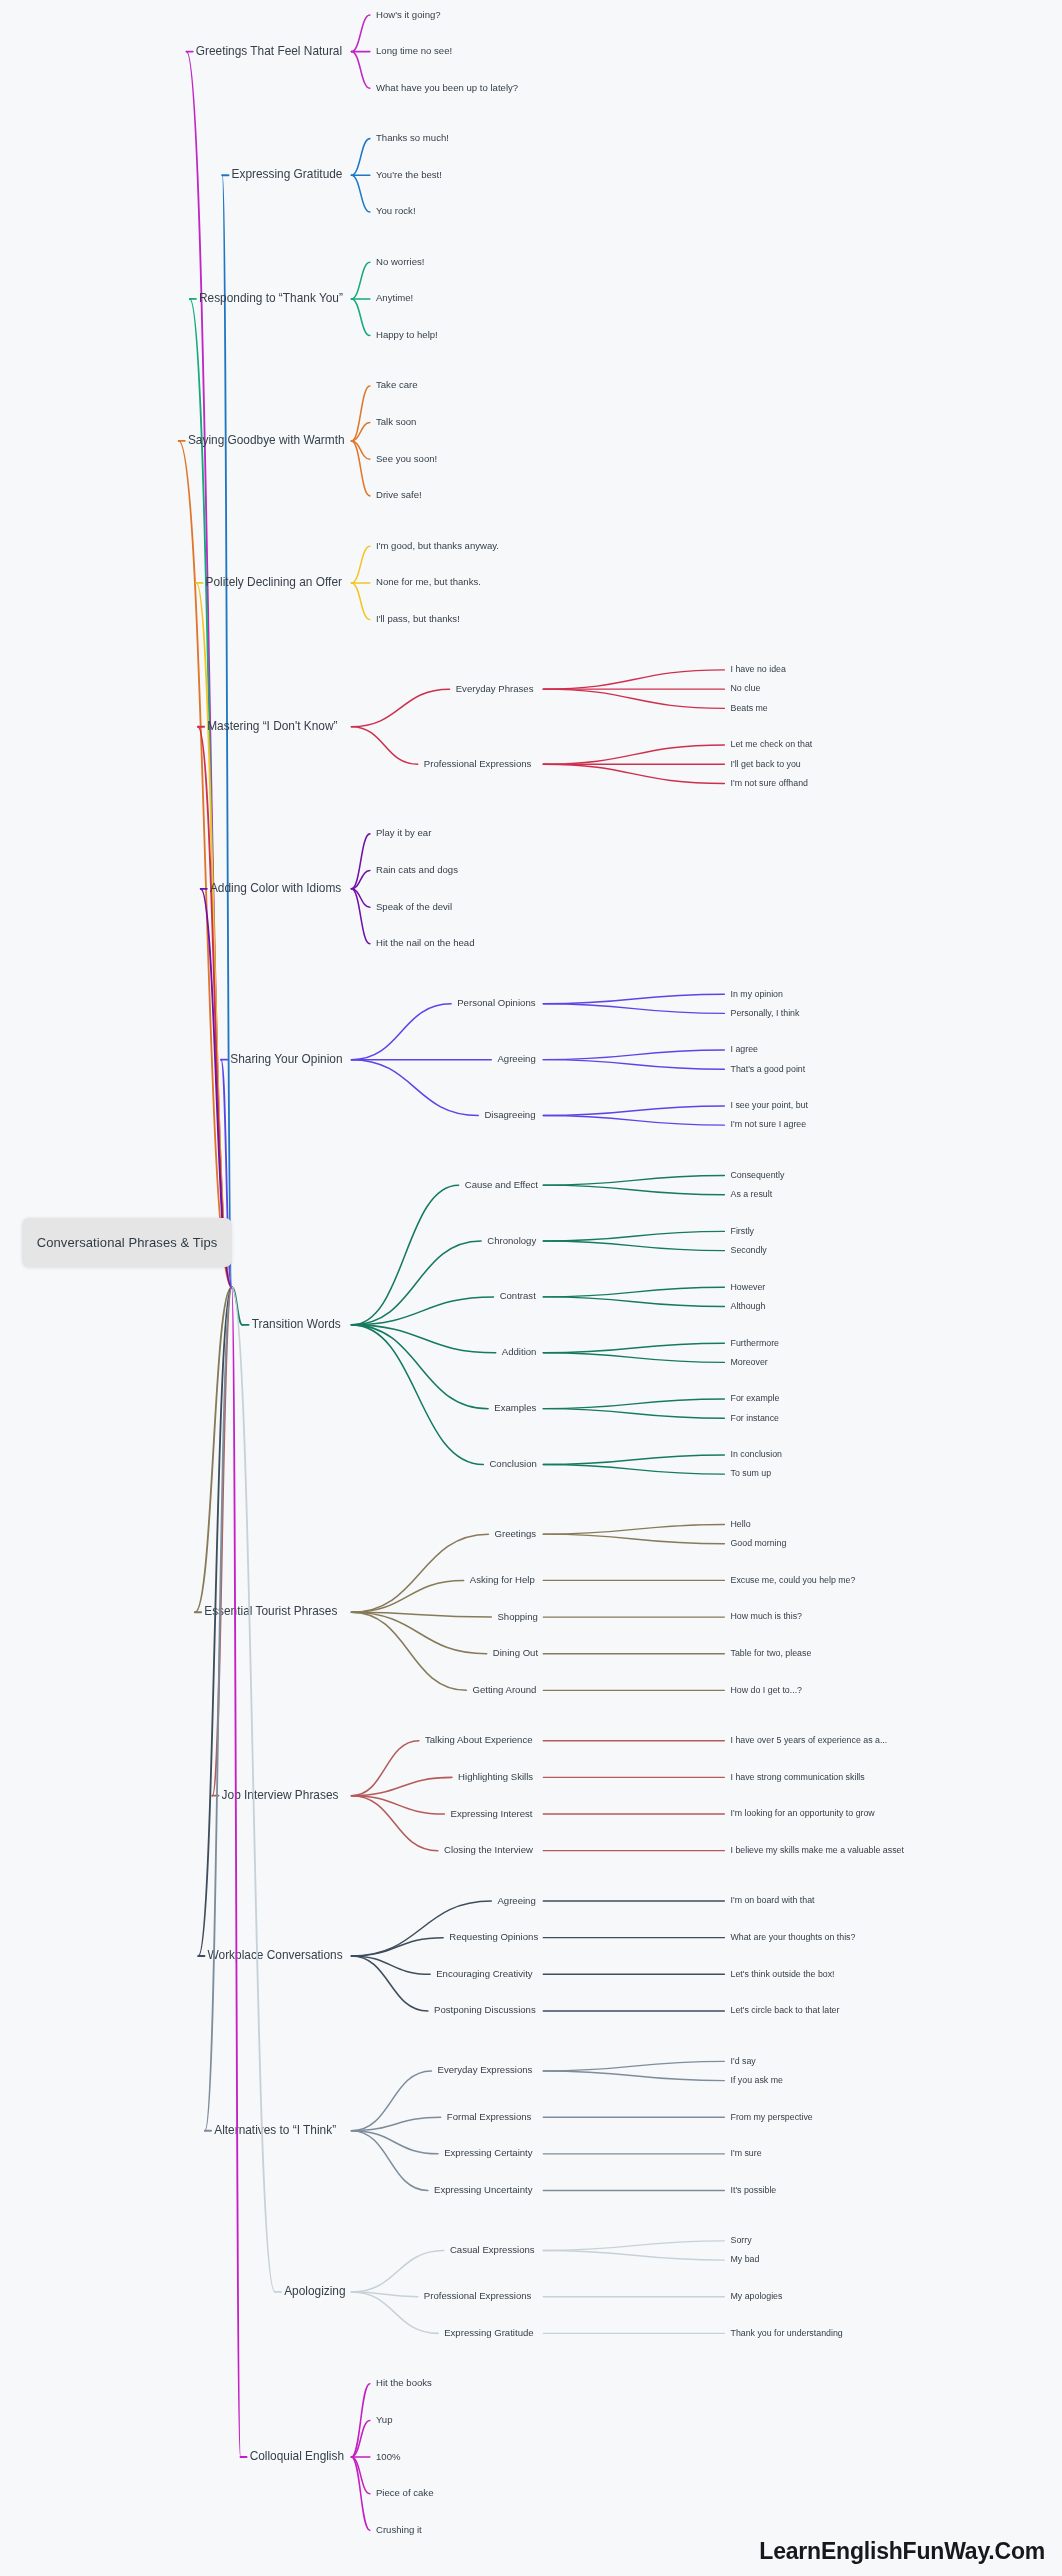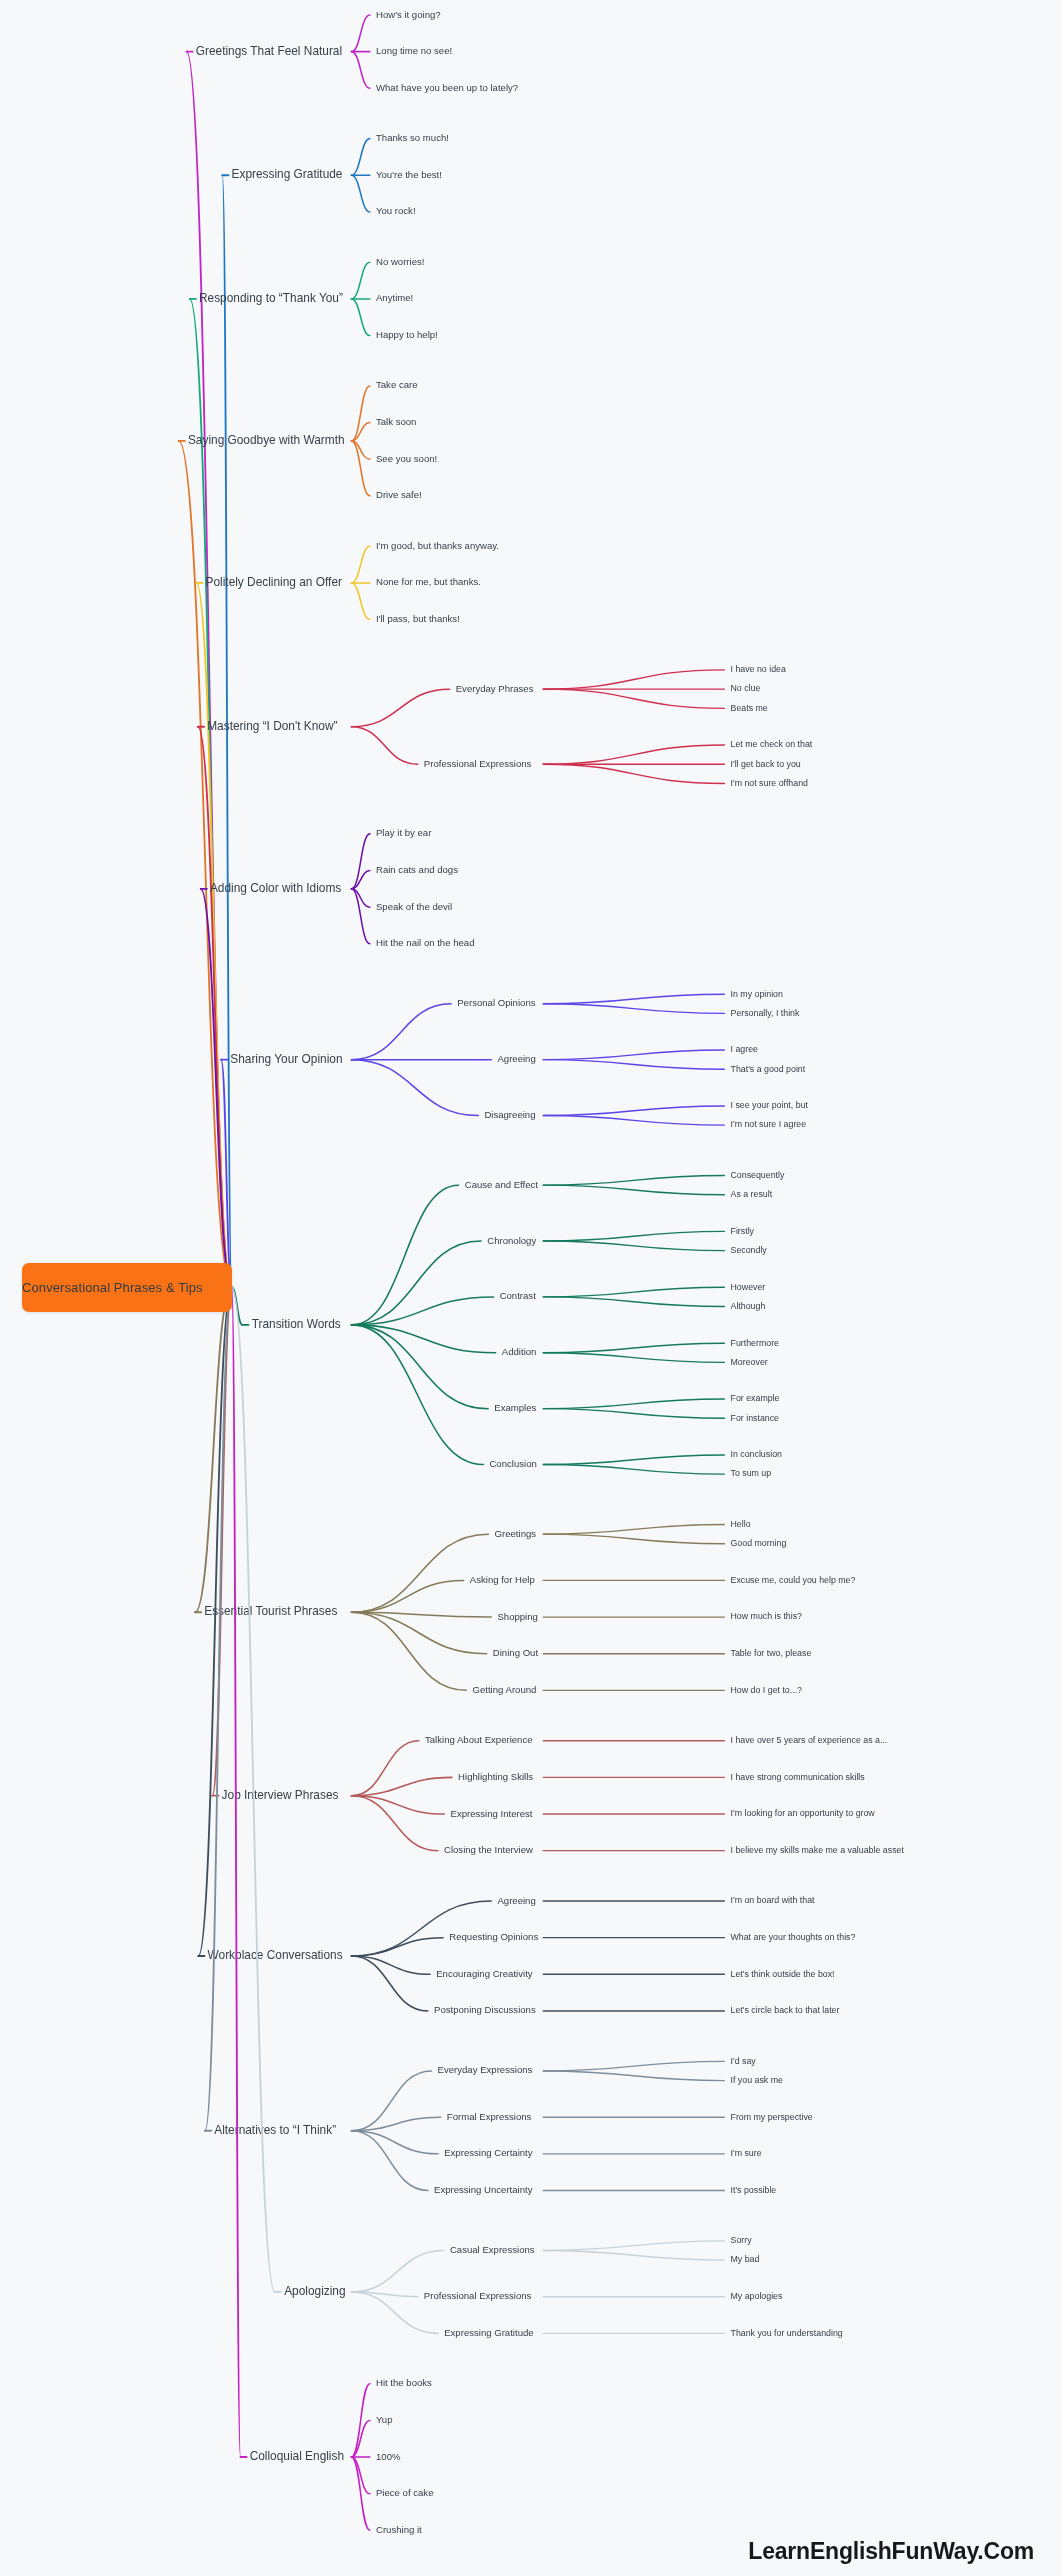--- a/index.html
+++ b/index.html
@@ -14,32 +14,32 @@
   .node-label{
     font-family:"Liberation Sans", sans-serif;
     fill:#36404a;
     dominant-baseline:middle;
   }
   .lvl1-label{font-size:15.5px;}
   .lvl2-label{font-size:12.5px;}
   .lvl3-label{font-size:11.5px;}
   .root-box{
     position:absolute;
-    background:#f97316;
+    background:#e5e5e5;
     border-radius:7px;
     box-shadow:0 0.8px 3.1px rgba(40,50,70,.12);
-    display:flex;align-items:center;justify-content:flex-start;
-    left:22px;top:1263px;width:210px;height:49px;
+    display:flex;align-items:center;justify-content:center;
+    left:22px;top:1218px;width:210px;height:49px;
   }
   .root-text{
     font-size:13px;color:#2f3b45;letter-spacing:0.1px;
     font-family:"Liberation Sans", sans-serif;white-space:nowrap;
   }
   .watermark{
-    position:absolute;right:28px;bottom:10.7px;
+    position:absolute;right:17px;bottom:10.7px;
     font-family:"Liberation Sans", sans-serif;
     font-size:23px;font-weight:700;color:#16181c;
     letter-spacing:-0.2px;white-space:nowrap;
   }
 </style>
 </head>
 <body>
 
 <svg id="mindmap" viewBox="0 0 1384 3356">
     <path d="M 302 1677 C 272.575 1677, 272.575 66.74945375091042, 243.14999999999995 66.74945375091042" stroke="#c026c6" stroke-width="2.4" class="link"></path>

